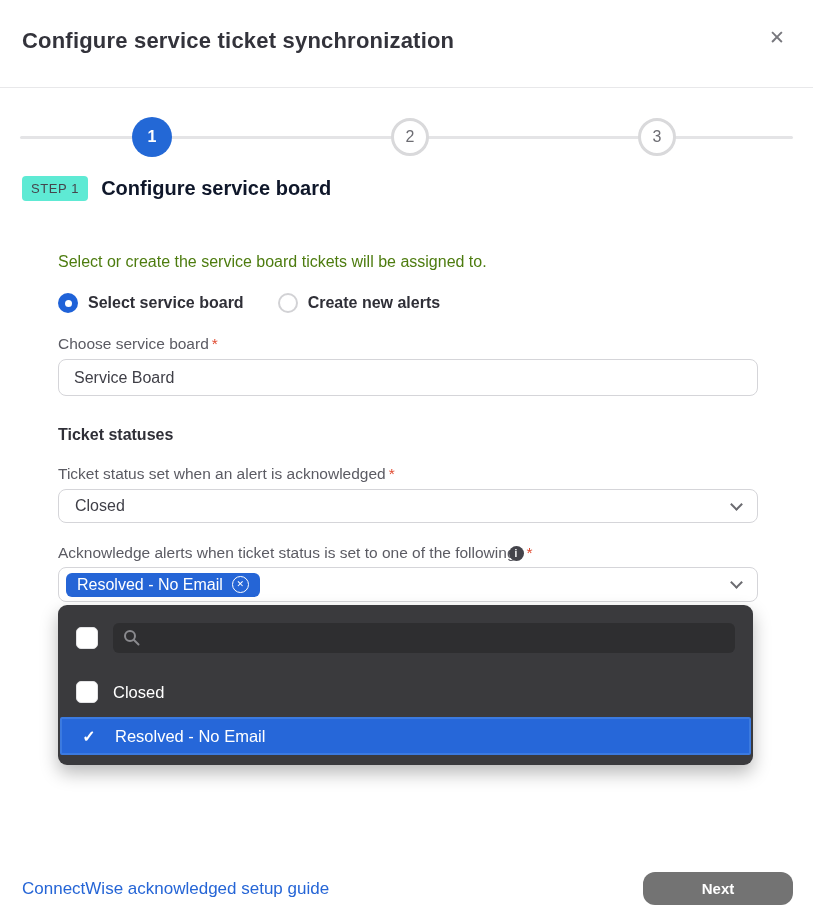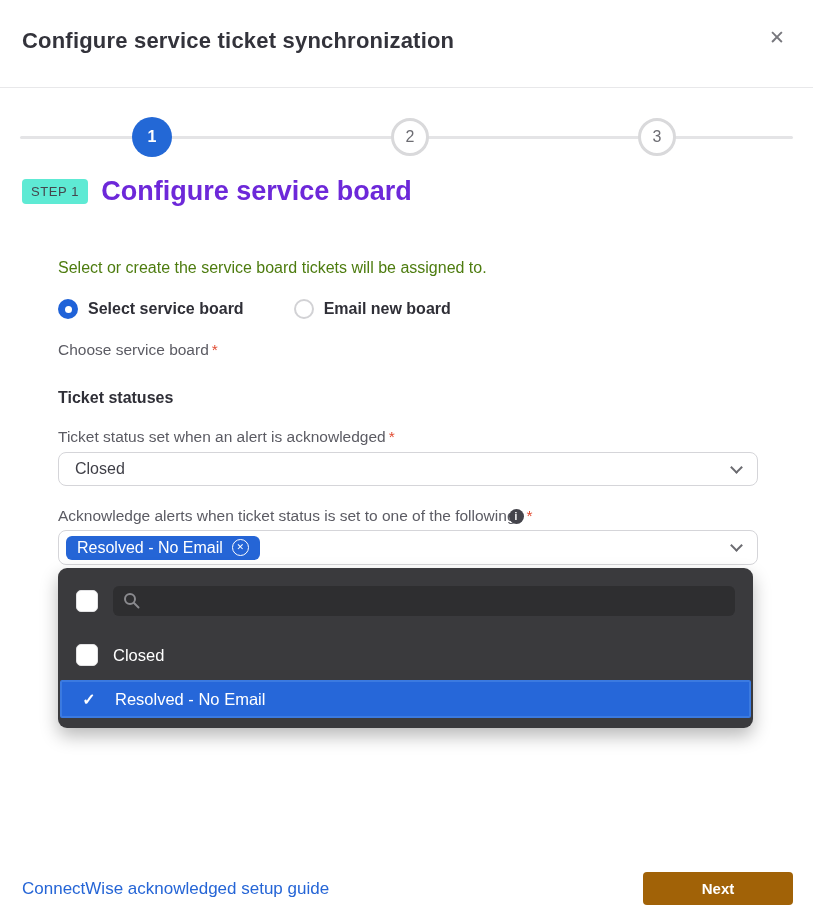--- a/index.html
+++ b/index.html
@@ -39,27 +39,27 @@
   }
   .step-2 { left: 371px; }
   .step-3 { left: 618px; }
 
   
   .step-heading { margin: 16px 22px 0 22px; display: flex; align-items: center; gap: 13px; }
   .step-badge {
     background: #5eead4; color: #45454d; border-radius: 4px;
     font-size: 13px; letter-spacing: .6px; padding: 5px 9px; font-weight: 400;
   }
-  .step-title { font-size: 27px; font-weight: 700; color: #6d28d9; }
+  .step-title { font-size: 20px; font-weight: 700; color: #0f172a; }
 
   
   .content { margin: 0 55px 0 58px; }
   .intro { margin-top: 52px; font-size: 16px; color: #4d7c0f; }
 
-  .radio-row { margin-top: 22px; display: flex; align-items: center; gap: 50px; }
+  .radio-row { margin-top: 22px; display: flex; align-items: center; gap: 34px; }
   .radio-option { display: flex; align-items: center; gap: 10px; cursor: pointer; }
   .radio-dot { width: 20px; height: 20px; border-radius: 50%; position: relative; flex: 0 0 auto; }
   .radio-dot.on { background: #1f62d8; }
   .radio-dot.on::after {
     content: ""; position: absolute; width: 7px; height: 7px; border-radius: 50%;
     background: #ffffff; top: 6.5px; left: 6.5px;
   }
   .radio-dot.off { background: #ffffff; border: 2px solid #d2d2d5; }
   .radio-label { font-size: 16px; font-weight: 700; color: #2f2f37; }
 
@@ -136,21 +136,21 @@
   }
   .checkmark { width: 22px; text-align: center; font-size: 16px; font-weight: 700; color: #ffffff; flex: 0 0 auto; }
 
   
   .footer {
     position: absolute; left: 22px; right: 20px; bottom: 13px;
     display: flex; align-items: center; justify-content: space-between;
   }
   .setup-link { color: #2565d6; font-size: 17px; text-decoration: none; cursor: pointer; }
   .next-btn {
-    width: 150px; height: 33px; background: #a16207; border: none; border-radius: 4px;
+    width: 150px; height: 33px; background: #737373; border: none; border-radius: 12px;
     color: #ffffff; font-size: 15px; font-weight: 700; cursor: pointer;
     font-family: "Liberation Sans", sans-serif;
   }
 </style>
 </head>
 <body>
 
 <div class="modal-header">
   <div class="modal-title">Configure service ticket synchronization</div>
   <button class="close-btn">✕</button>
@@ -174,27 +174,28 @@
 
   <div class="intro">Select or create the service board tickets will be assigned to.</div>
 
   <div class="radio-row">
     <div class="radio-option">
       <span class="radio-dot on"></span>
       <span class="radio-label">Select service board</span>
     </div>
     <div class="radio-option">
       <span class="radio-dot off"></span>
-      <span class="radio-label">Email new board</span>
+      <span class="radio-label">Create new alerts</span>
     </div>
   </div>
 
   <div class="field-label">
     <span>Choose service board</span><span class="req">*</span>
   </div>
+  <input class="text-input" type="text" value="Service Board" style="">
 
   <div class="section-heading">Ticket statuses</div>
 
   <div class="field-label gap">
     <span>Ticket status set when an alert is acknowledged</span><span class="req">*</span>
   </div>
   <div class="select-box">
     <span class="select-value">Closed</span>
     <span class="chevron"></span>
   </div>

